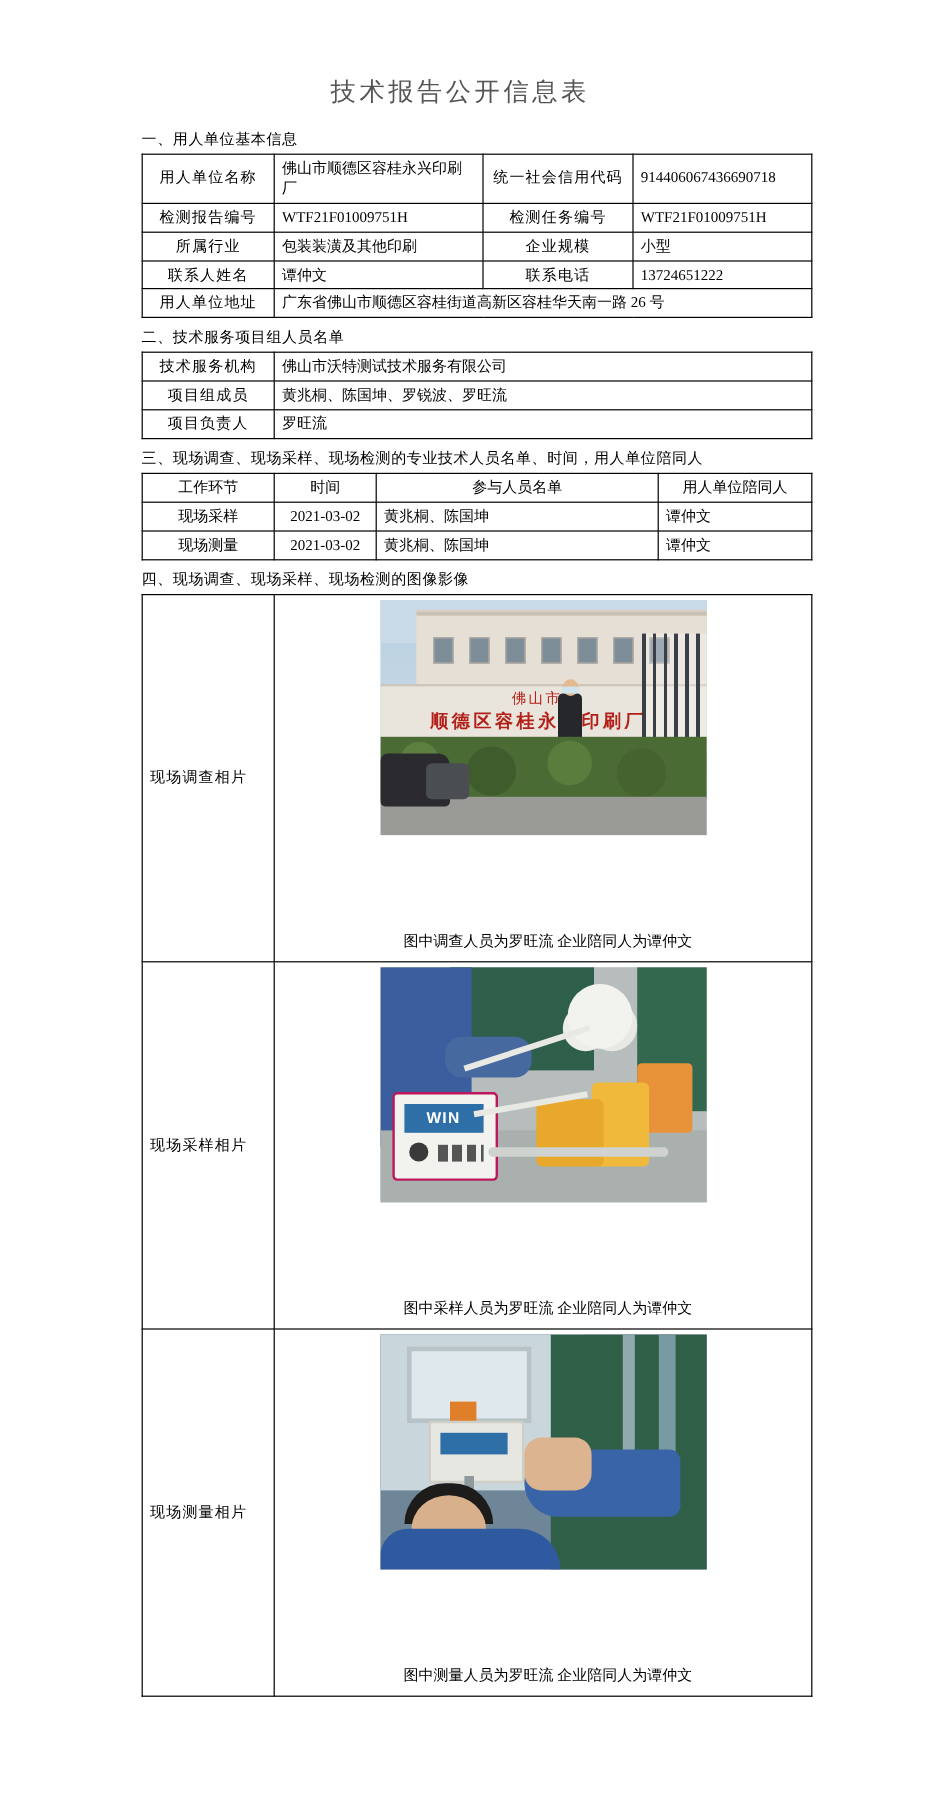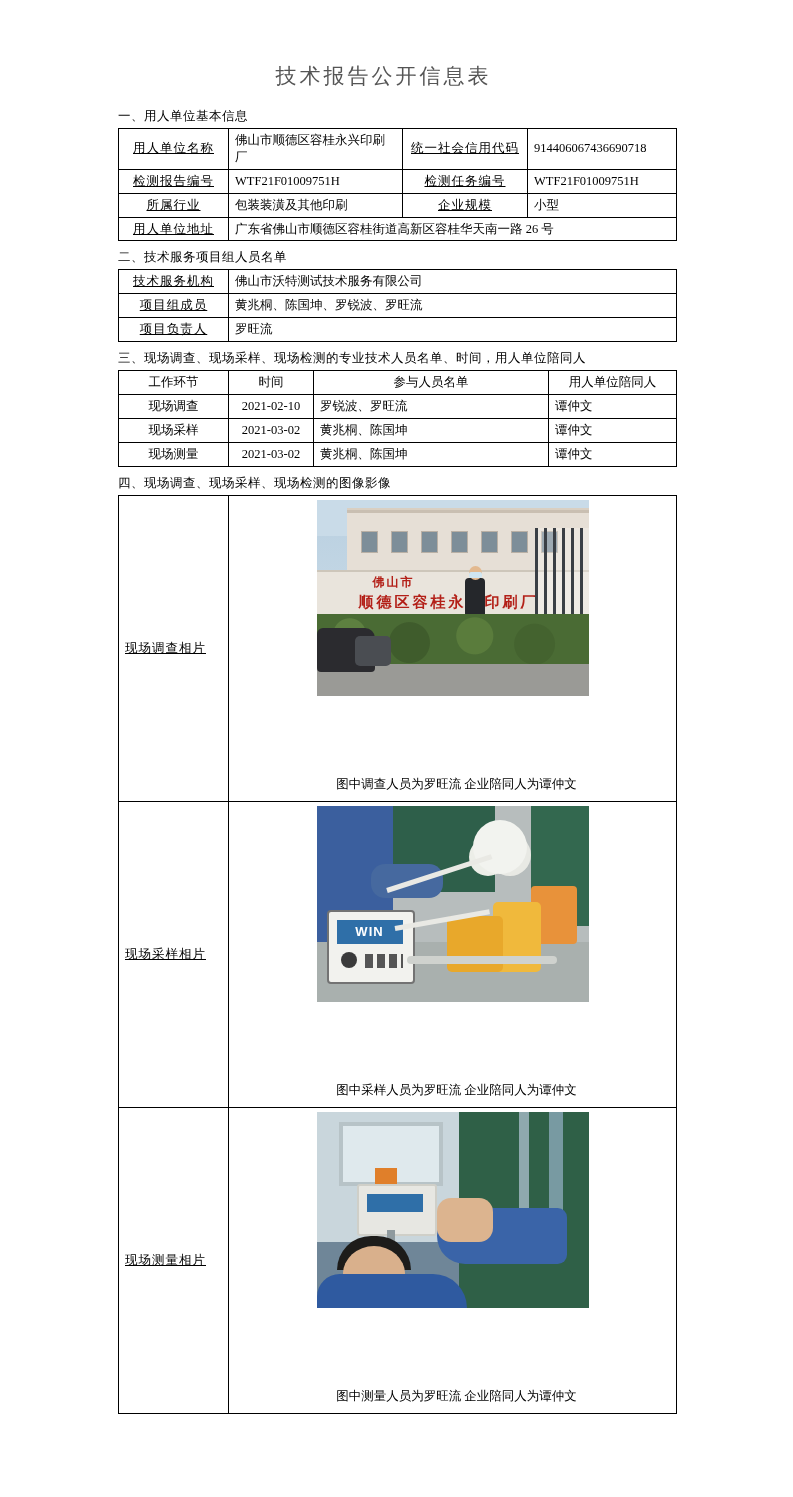--- a/index.html
+++ b/index.html
@@ -47,21 +47,20 @@
     border: 1px solid #000;
     padding: 3px 6px;
     vertical-align: middle;
     line-height: 1.35;
     font-family: "Liberation Serif", "DejaVu Serif", serif;
   }
   td.lbl {
     text-align: center;
     letter-spacing: 1px;
     white-space: nowrap;
-    text-decoration: underline;
   }
   td.val {
     text-align: left;
   }
   td.ctr {
     text-align: center;
   }
   
   .t1 { width: 558px; }
   .t1 col.c1 { width: 110px; }
@@ -136,21 +135,21 @@
   .p1 .bldg-win {
     position:absolute; top:18px; width:15px; height:20px; background:#7d8e99; border:1px solid #b9b0a5;
   }
   .p1 .roofline { position:absolute; left:30px; top:8px; width:242px; height:6px; background:#d9cfc2;}
   .p1 .wall {
     position:absolute; left:0; top:70px; width:100%; height:52px;
     background:#e9e4dc; border-top:2px solid #cdc6ba;
   }
   .p1 .redtext1 {
     position:absolute; left:56px; top:74px; width:150px; height:14px;
-    color:#b32018; font-size:12px; font-weight:bold; text-align:left;
+    color:#b32018; font-size:12px; font-weight:normal; text-align:center;
     font-family:"Liberation Serif", serif; letter-spacing:2px;
   }
   .p1 .redtext2 {
     position:absolute; left:34px; top:92px; width:196px; height:18px;
     color:#b32018; font-size:15px; font-weight:bold; text-align:center;
     font-family:"Liberation Serif", serif; letter-spacing:3px;
   }
   .p1 .hedge {
     position:absolute; left:0; bottom:30px; width:100%; height:52px;
     background:#4a6b34;
@@ -192,21 +191,21 @@
   .p2 .floor { position:absolute; left:0; bottom:0; width:100%; height:60px; background:#a9b0ae; }
   .p2 .greenmachine { position:absolute; left:58px; top:0; width:120px; height:86px; background:#2e5f4a; }
   .p2 .worker {
     position:absolute; left:0; top:0; width:76px; height:150px; background:#3b5f9e;
   }
   .p2 .worker-arm {
     position:absolute; left:54px; top:58px; width:72px; height:34px; background:#46699f; border-radius:14px;
   }
   .p2 .instrument {
     position:absolute; left:10px; top:104px; width:84px; height:70px;
-    background:#f2f2ee; border:2px solid #737373; border-radius:4px;
+    background:#f2f2ee; border:2px solid #be185d; border-radius:4px;
   }
   .p2 .inst-screen {
     position:absolute; left:8px; top:8px; width:66px; height:24px; background:#2f6fa8; color:#fff;
     font-family:"Liberation Sans", sans-serif; font-size:13px; font-weight:bold; letter-spacing:1px;
     display:flex; align-items:center; justify-content:center;
   }
   .p2 .inst-knob {
     position:absolute; left:12px; top:40px; width:16px; height:16px; border-radius:50%; background:#3a3a3a;
   }
   .p2 .inst-btns {
@@ -314,20 +313,26 @@
         <td class="lbl">检测任务编号</td>
         <td class="val">WTF21F01009751H</td>
       </tr>
       <tr>
         <td class="lbl">所属行业</td>
         <td class="val">包装装潢及其他印刷</td>
         <td class="lbl">企业规模</td>
         <td class="val">小型</td>
       </tr>
       <tr>
+        <td class="lbl">联系人姓名</td>
+        <td class="val">谭仲文</td>
+        <td class="lbl">联系电话</td>
+        <td class="val">13724651222</td>
+      </tr>
+      <tr>
         <td class="lbl">用人单位地址</td>
         <td class="val" colspan="3">广东省佛山市顺德区容桂街道高新区容桂华天南一路 26 号</td>
       </tr>
     </tbody>
   </table>
 
   <div class="section-title">二、技术服务项目组人员名单</div>
   <table class="tbl t2">
     <colgroup>
         <col class="c1">
@@ -356,26 +361,20 @@
         <col class="c2">
         <col class="c3">
         <col class="c4">
       </colgroup>
     <tbody>
       <tr>
         <td class="ctr">工作环节</td>
         <td class="ctr">时间</td>
         <td class="ctr">参与人员名单</td>
         <td class="ctr">用人单位陪同人</td>
-      </tr>
-      <tr>
-        <td class="ctr">现场调查</td>
-        <td class="ctr">2021-02-10</td>
-        <td class="val">罗锐波、罗旺流</td>
-        <td class="val">谭仲文</td>
       </tr>
       <tr>
         <td class="ctr">现场采样</td>
         <td class="ctr">2021-03-02</td>
         <td class="val">黄兆桐、陈国坤</td>
         <td class="val">谭仲文</td>
       </tr>
       <tr>
         <td class="ctr">现场测量</td>
         <td class="ctr">2021-03-02</td>

